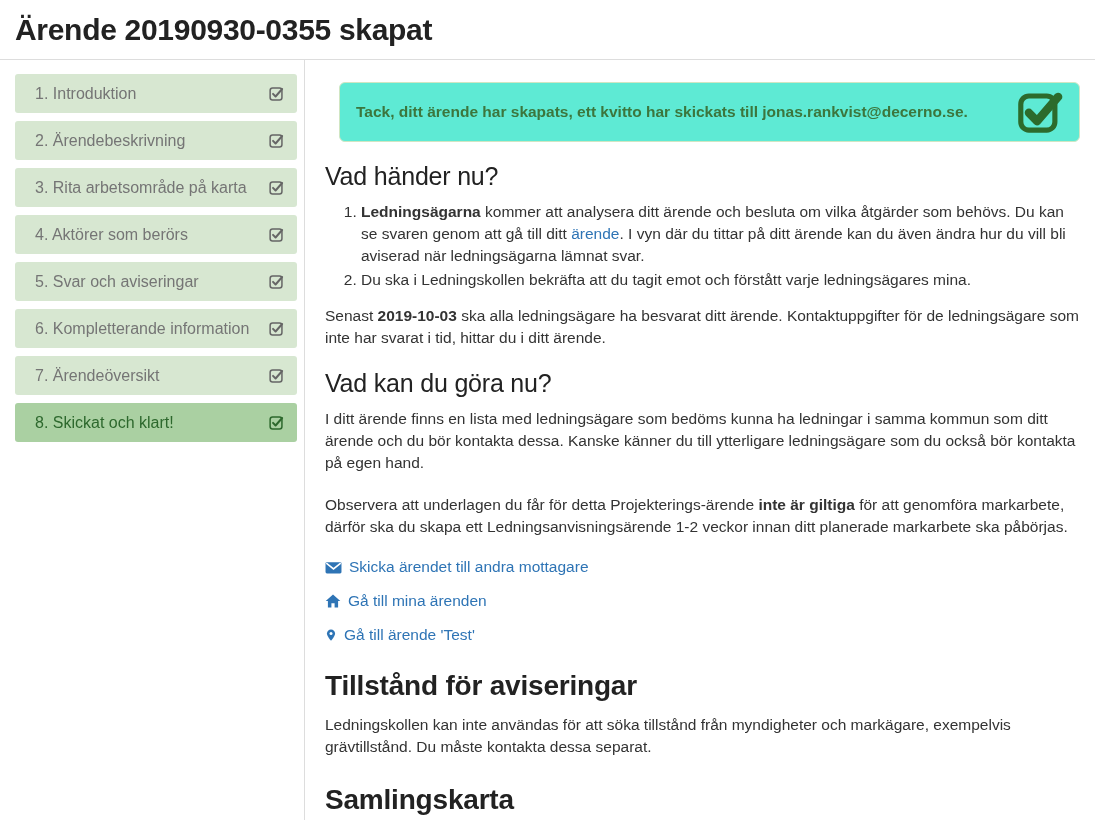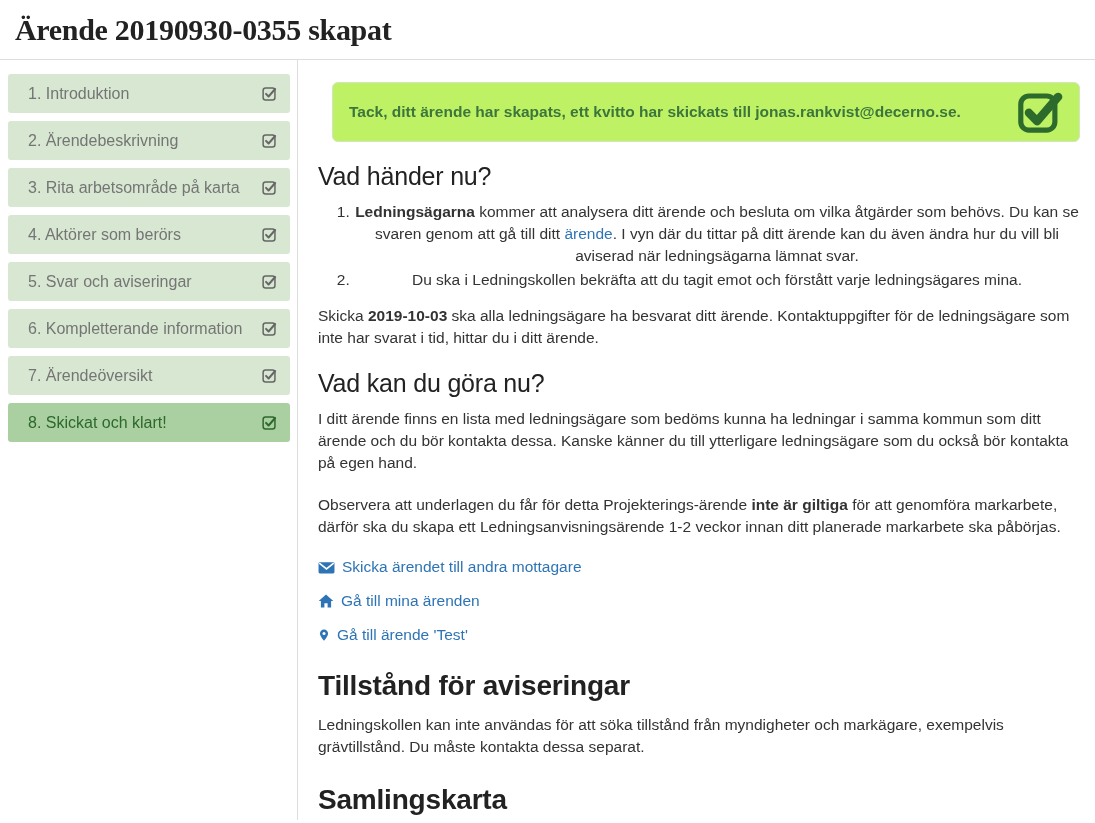--- a/index.html
+++ b/index.html
@@ -10,27 +10,26 @@
     color: #333;
     overflow: hidden;
   }
   
   .header { padding: 13px 16px 12px 15px; }
   .header h1 {
     font-size: 30px;
     font-weight: bold;
     color: #222;
     letter-spacing: -0.3px;
-    font-family: Liberation Serif, serif;
   }
   .top-rule { border: none; border-top: 1px solid #ddd; }
 
   
   .container { display: flex; height: calc(823px - 63px); }
-  .sidebar { width: 297px; flex-shrink: 0; padding: 14px 7px 0 8px; }
+  .sidebar { width: 297px; flex-shrink: 0; padding: 14px 7px 0 8px; margin-left: 7px; }
   .main {
     flex: 1;
     border-left: 1px solid #ddd;
     padding: 22px 15px 0 20px;
     overflow: hidden;
   }
 
   
   .side-item {
     display: flex;
@@ -46,21 +45,21 @@
     cursor: pointer;
   }
   .side-item .check { color: #666; display: inline-flex; }
   .side-item.active { background: #aad0a2; color: #2d682d; }
   .side-item.active .check { color: #2d682d; }
 
   
   .alert-success {
     display: flex;
     align-items: center;
-    background: #bef264;
+    background: #5eead4;
     border: 1px solid #d0e6c3;
     border-radius: 6px;
     margin: 0 0 20px 14px;
     padding: 6px 16px;
     min-height: 56px;
   }
   .alert-success .msg {
     font-size: 15.5px;
     font-weight: bold;
     color: #3c763d;
@@ -77,21 +76,21 @@
   }
   .h-big {
     font-size: 28px;
     font-weight: bold;
     color: #222;
     margin: 26px 0 12px;
     letter-spacing: -0.2px;
   }
   p, ol { font-size: 15.5px; line-height: 22px; color: #333; }
   p { margin: 0 0 20px; }
-  ol { margin: 2px 0 14px; padding-left: 36px; text-align: center; }
+  ol { margin: 2px 0 14px; padding-left: 36px; }
   ol li { margin-bottom: 2px; }
   b { font-weight: bold; }
   a { color: #2e74b5; text-decoration: none; cursor: pointer; }
   .action-link {
     display: flex;
     align-items: center;
     font-size: 15.5px;
     margin-bottom: 16px;
   }
   .action-link .icon { display: inline-flex; margin-right: 7px; color: #2e74b5; }
@@ -201,21 +200,21 @@
             <path d="M4.4 8.8 L7.4 11.9 L15.2 2.9" fill="none" stroke="currentColor" stroke-width="3.1" stroke-linecap="round" stroke-linejoin="round"></path>
           </svg>
       </span>
     </div>
 
     <h2 class="h-med">Vad händer nu?</h2>
     <ol>
       <li><b>Ledningsägarna</b><span> kommer att analysera ditt ärende och besluta om vilka åtgärder som behövs. Du kan se svaren genom att gå till ditt </span><a>ärende</a><span>. I vyn där du tittar på ditt ärende kan du även ändra hur du vill bli aviserad när ledningsägarna lämnat svar.</span></li>
       <li><span>Du ska i Ledningskollen bekräfta att du tagit emot och förstått varje ledningsägares mina.</span></li>
     </ol>
-    <p><span>Skicka </span><b>2019-10-03</b><span> ska alla ledningsägare ha besvarat ditt ärende. Kontaktuppgifter för de ledningsägare som inte har svarat i tid, hittar du i ditt ärende.</span></p>
+    <p><span>Senast </span><b>2019-10-03</b><span> ska alla ledningsägare ha besvarat ditt ärende. Kontaktuppgifter för de ledningsägare som inte har svarat i tid, hittar du i ditt ärende.</span></p>
 
     <h2 class="h-med">Vad kan du göra nu?</h2>
     <p>I ditt ärende finns en lista med ledningsägare som bedöms kunna ha ledningar i samma kommun som ditt ärende och du bör kontakta dessa. Kanske känner du till ytterligare ledningsägare som du också bör kontakta på egen hand.</p>
     <p><span>Observera att underlagen du får för detta Projekterings-ärende </span><b>inte är giltiga</b><span> för att genomföra markarbete, därför ska du skapa ett Ledningsanvisningsärende 1-2 veckor innan ditt planerade markarbete ska påbörjas.</span></p>
 
     <div class="section-gap">
       <a class="action-link">
         <span class="icon">
           <svg width="17" height="17" viewBox="0 0 16 16" fill="currentColor">
               <rect x="0.5" y="3" width="15" height="10.6" rx="1.3"></rect>

